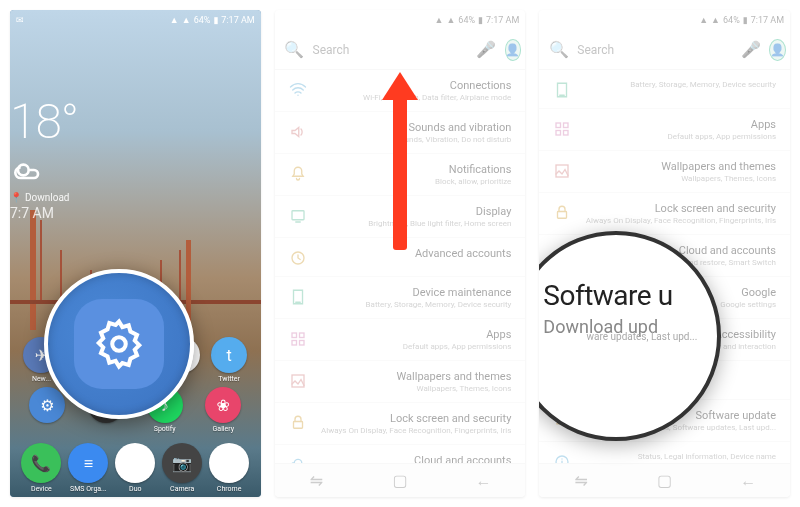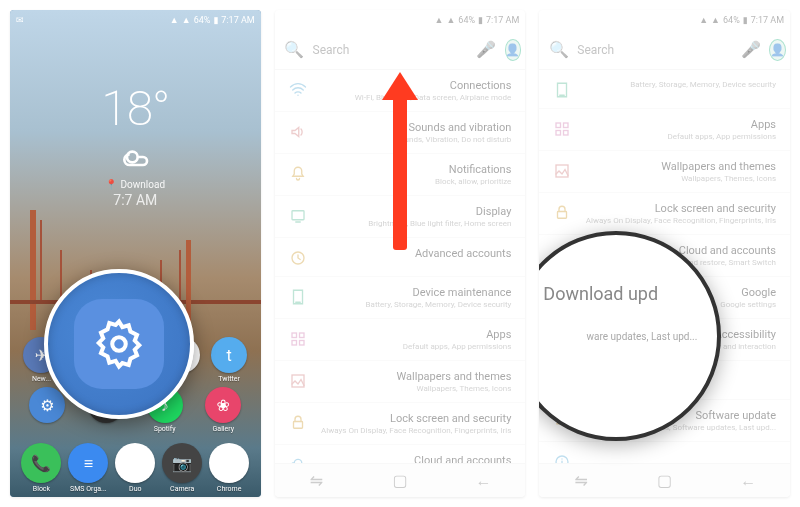--- a/index.html
+++ b/index.html
@@ -21,21 +21,21 @@
     .bridge::after { content:""; position:absolute; right:70px; top:30px; width:5px; height:90px; background:#b35d3c; }
     .deck { position:absolute; top:90px; left:0; right:0; height:4px; background:#8b4530; }
     .cables { position:absolute; top:0; left:0; right:0; height:90px; }
     .cable { position:absolute; width:2px; background:#a5523a; }
     .cable.c1{left:30px;top:10px;height:80px}
     .cable.c2{left:50px;top:40px;height:50px}
     .cable.c3{left:80px;top:60px;height:30px}
     .cable.c4{left:120px;top:65px;height:25px}
     .cable.c5{left:150px;top:50px;height:40px}
     .cable.c6{right:80px;top:40px;height:50px}
-    .weather-widget { position: relative; z-index: 2; text-align: center; margin-top: 50px; }
+    .weather-widget { position: relative; z-index: 2; text-align: left; margin-top: 63px; }
     .temp { font-size: 48px; font-weight: 200; letter-spacing: -1px; }
     .wicon { display: inline-block; width: 32px; height: 32px; margin: 4px 0; }
     .wicon svg { stroke: #fff; fill: none; stroke-width: 2; }
     .wloc { font-size: 10px; opacity: .9; margin-top: 2px; }
     .wdate { font-size: 14px; opacity: .8; margin-top: 2px; }
     .app-grid { position: absolute; bottom: 60px; left: 0; right: 0; padding: 0 8px; z-index: 2; }
     .row { display: flex; justify-content: space-around; margin-bottom: 4px; }
     .app { width: 42px; text-align: center; }
     .aicon { width: 36px; height: 36px; margin: 0 auto; border-radius: 50%; display: flex; align-items: center; justify-content: center; font-size: 16px; color:#fff; box-shadow: 0 1px 2px rgba(0,0,0,.3); }
     .alabel { font-size: 7px; color: #fff; margin-top: 2px; text-shadow: 0 1px 1px rgba(0,0,0,.4); }
@@ -152,21 +152,21 @@
         <div class="app">
           <div class="aicon" style="background: rgb(232, 69, 107);">❀</div>
           <div class="alabel">Gallery</div>
         </div>
       </div>
   </div>
 
   <div class="dock" id="dock">
       <div class="app">
         <div class="aicon" style="background: rgb(58, 192, 90);">📞</div>
-        <div class="alabel">Block</div>
+        <div class="alabel">Device</div>
       </div>
       <div class="app">
         <div class="aicon" style="background: rgb(59, 138, 240);">≡</div>
         <div class="alabel">SMS Orga...</div>
       </div>
       <div class="app">
         <div class="aicon" style="background: rgb(255, 255, 255);">▲</div>
         <div class="alabel">Duo</div>
       </div>
       <div class="app">
@@ -206,21 +206,21 @@
     </div>
     <div class="settings-list" id="list2">
         <div class="sitem">
           <div class="sic">
             <svg viewBox="0 0 24 24" fill="none" stroke="#6ab3d8" stroke-width="1.8" stroke-linecap="round">
               <path d="M2 8c6-6 14-6 20 0M5 12c4-4 10-4 14 0M8 16c2-2 6-2 8 0M12 19h0"></path>
             </svg>
           </div>
           <div class="stxt">
             <div class="stitle">Connections</div>
-            <div class="ssub">Wi-Fi, Bluetooth, Data screen, Airplane mode</div>
+            <div class="ssub">Wi-Fi, Bluetooth, Data filter, Airplane mode</div>
           </div>
         </div>
         <div class="sitem">
           <div class="sic">
             <svg viewBox="0 0 24 24" fill="none" stroke="#d48a8a" stroke-width="1.8" stroke-linecap="round">
               <path d="M4 10v4h4l5 4V6l-5 4zM16 8c2 2 2 6 0 8"></path>
             </svg>
           </div>
           <div class="stxt">
             <div class="stitle">Sounds and vibration</div>
@@ -457,37 +457,42 @@
             <div class="ssub">Download updates, Software updates, Last upd...</div>
           </div>
         </div>
         <div class="sitem">
           <div class="sic">
             <svg viewBox="0 0 24 24" fill="none" stroke="#6ab3d8" stroke-width="1.8" stroke-linecap="round">
               <circle cx="12" cy="12" r="8"></circle>
               <path d="M12 8h0M12 11v5"></path>
             </svg>
           </div>
+          <div class="stxt">
+            <div class="stitle"></div>
+            <div class="ssub">Status, Legal information, Device name</div>
+          </div>
         </div>
         <div class="sitem">
           <div class="sic">
             <svg viewBox="0 0 24 24" fill="none" stroke="#888" stroke-width="1.8" stroke-linecap="round">
               <path d="M9 6l-6 6 6 6M15 6l6 6-6 6"></path>
             </svg>
           </div>
           <div class="stxt">
             <div class="stitle">Developer options</div>
           </div>
         </div>
       </div>
     <div class="navbar">
       <span class="navbtn">⇋</span>
       <span class="navbtn">▢</span>
       <span class="navbtn">←</span>
     </div>
   </div>
   <div class="magnifier3">
     <div class="mag-content">
+      <div class="mag-title">Software u</div>
       <div class="mag-sub">Download upd</div>
       <div class="mag-sub2">ware updates, Last upd...</div>
     </div>
   </div>
 </div>
 
 </body></html>

